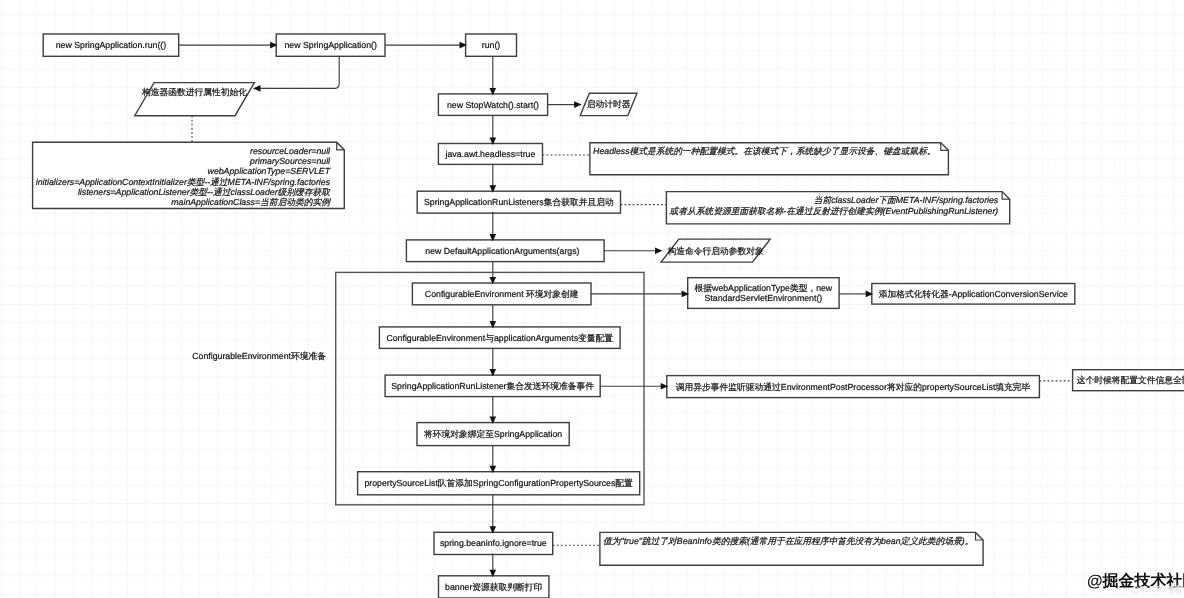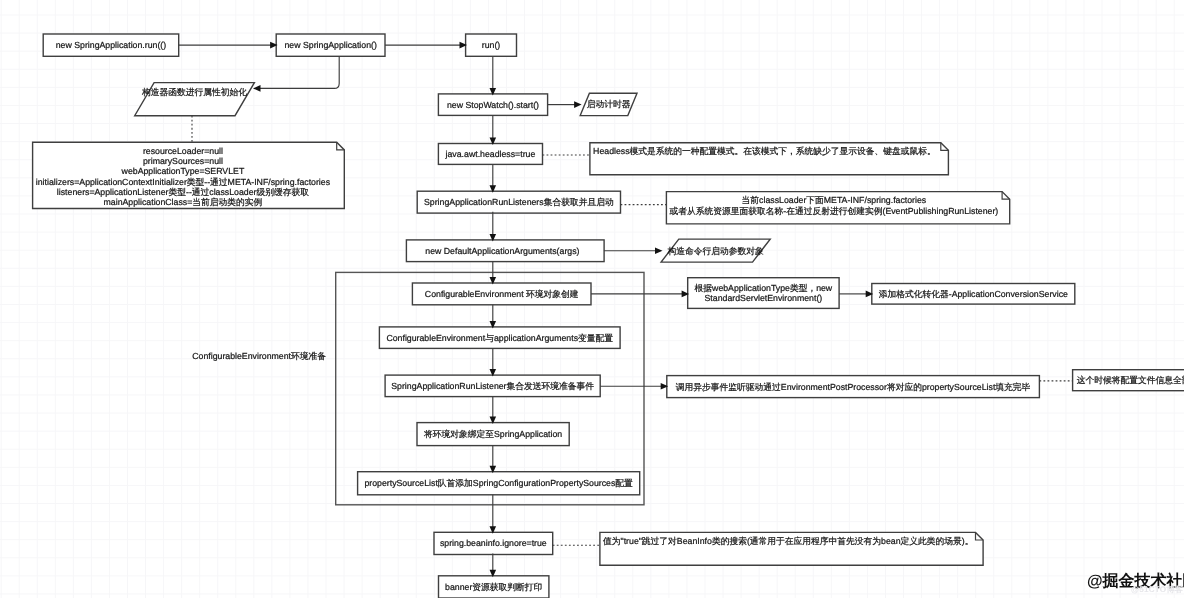--- a/index.html
+++ b/index.html
@@ -28,22 +28,22 @@
   .edge{stroke:#3d3d3d;stroke-width:1.15;fill:none;}
   .edge-dashed{stroke:#3d3d3d;stroke-width:1.1;fill:none;stroke-dasharray:1.8 2.25;stroke-linecap:butt;}
   .arrowhead{fill:#121212;stroke:none;}
   .node-label{
     position:absolute;box-sizing:border-box;
     display:flex;align-items:center;justify-content:center;
     text-align:center;color:#151515;font-size:8.75px;line-height:1.3;-webkit-text-stroke:0.22px #151515;
     white-space:pre;pointer-events:none;padding-top:1.2px;
   }
   .node-label.note-text{
-    align-items:flex-start;justify-content:flex-start;text-align:center;
-    padding:3.8px 0 0 3.2px;line-height:10.15px;
+    align-items:flex-start;justify-content:flex-start;text-align:right;
+    padding:3.8px 0 0 3.2px;line-height:10.15px;font-style:italic;
   }
   .node-label.group-label{justify-content:flex-end;text-align:right;padding-right:0;}
   .watermark{
     position:absolute;font-size:16px;color:#111111;font-weight:700;
     letter-spacing:0px;white-space:nowrap;line-height:12px;
   }
   .watermark-secondary{
     position:absolute;font-size:8.2px;color:#e6e6ea;font-weight:700;
     letter-spacing:0.2px;white-space:nowrap;line-height:9px;
   }

